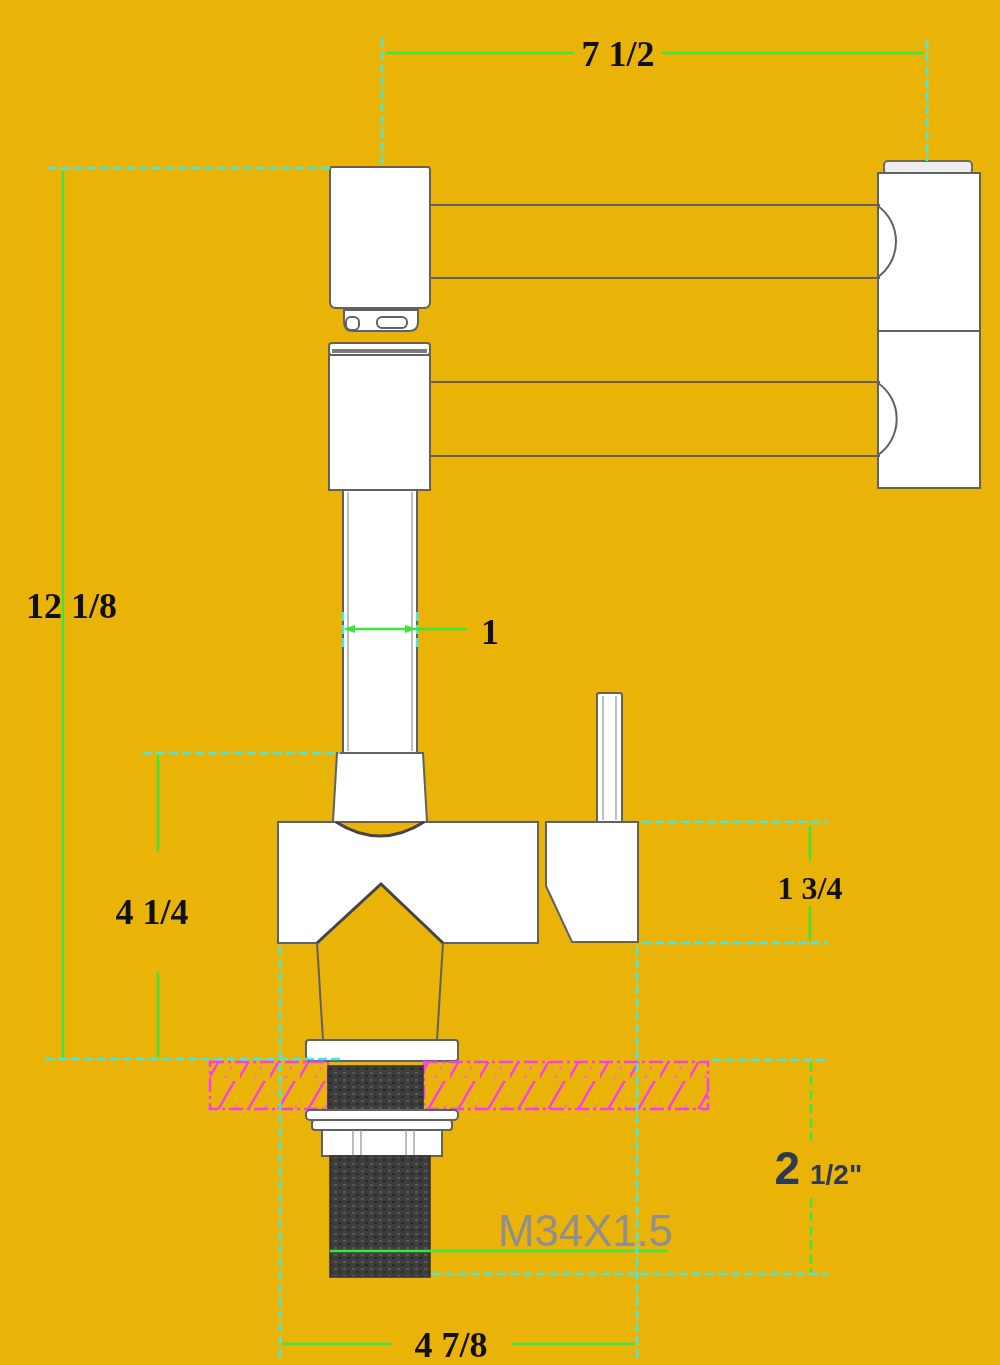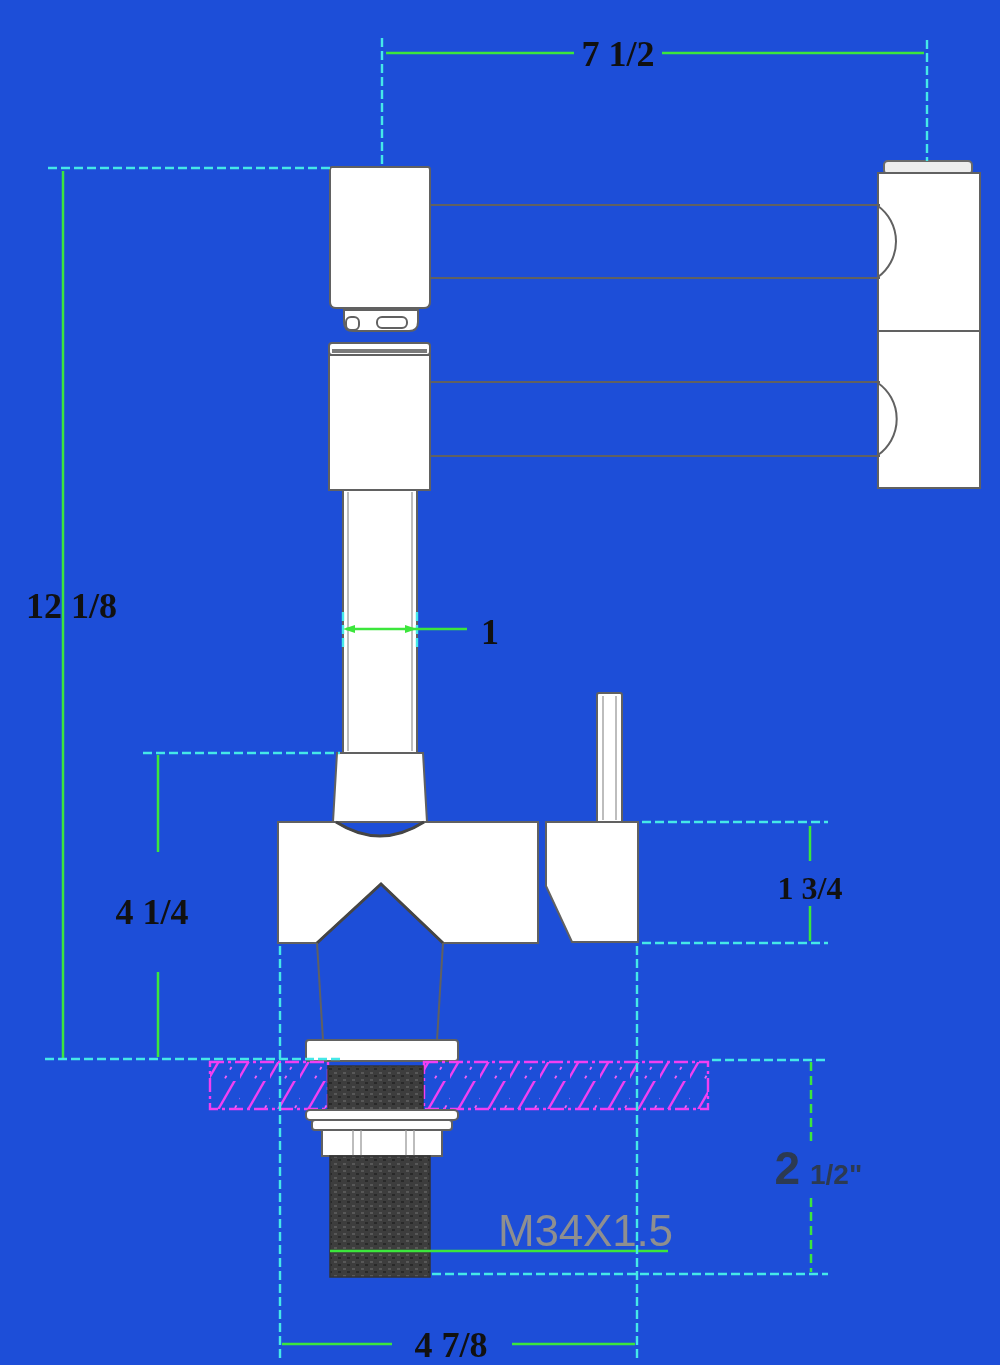--- a/index.html
+++ b/index.html
@@ -1,16 +1,16 @@
 <!DOCTYPE html>
 <html><head>
 <meta charset="utf-8">
 <style>
   html,body{margin:0;padding:0;background:#fff;}
-  .stage{width:1000px;height:1365px;position:relative;background:#1d4ed8;}
+  .stage{width:1000px;height:1365px;position:relative;background:#eab308;}
   svg{display:block;}
   .outline{stroke:#616161;stroke-width:2;fill:none;}
   .outline-fill{stroke:#616161;stroke-width:2;fill:#ffffff;}
   .outline-dark{stroke:#454545;stroke-width:3;fill:none;}
   .inner-line{stroke:#9a9a9a;stroke-width:1.3;fill:none;}
   .green{stroke:#3ce63c;stroke-width:2.5;fill:none;}
   .green-dash{stroke:#3ce63c;stroke-width:2.5;fill:none;stroke-dasharray:9 5;}
   .cyan{stroke:#45e8e8;stroke-width:2.4;fill:none;stroke-dasharray:9 4;}
   .magenta{stroke:#f23ff2;stroke-width:2.4;fill:url(#hatch);stroke-dasharray:14 4 3 4;}
   .dim-serif{font-family:"Liberation Serif",serif;font-weight:700;font-size:36px;fill:#111111;}

